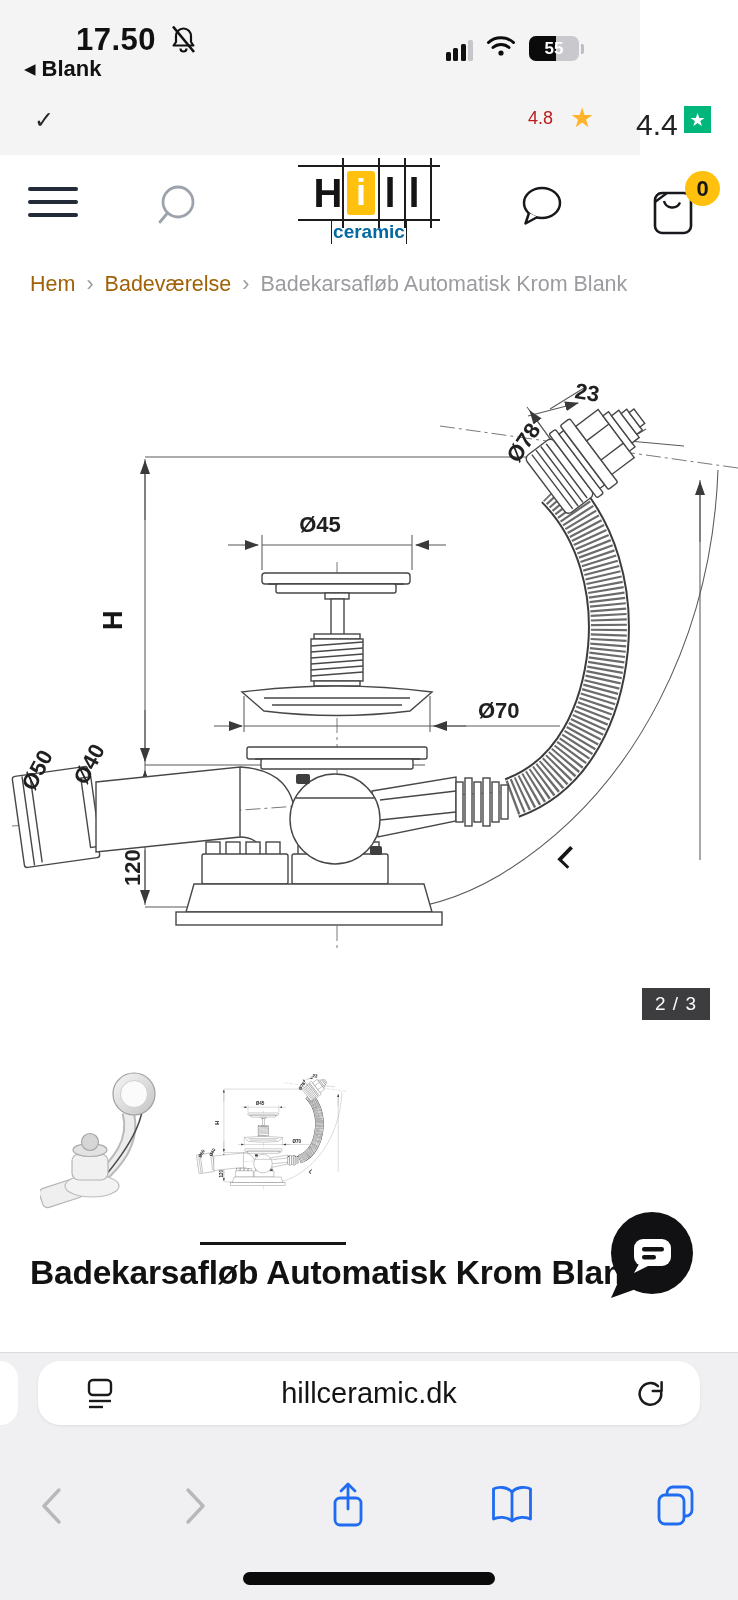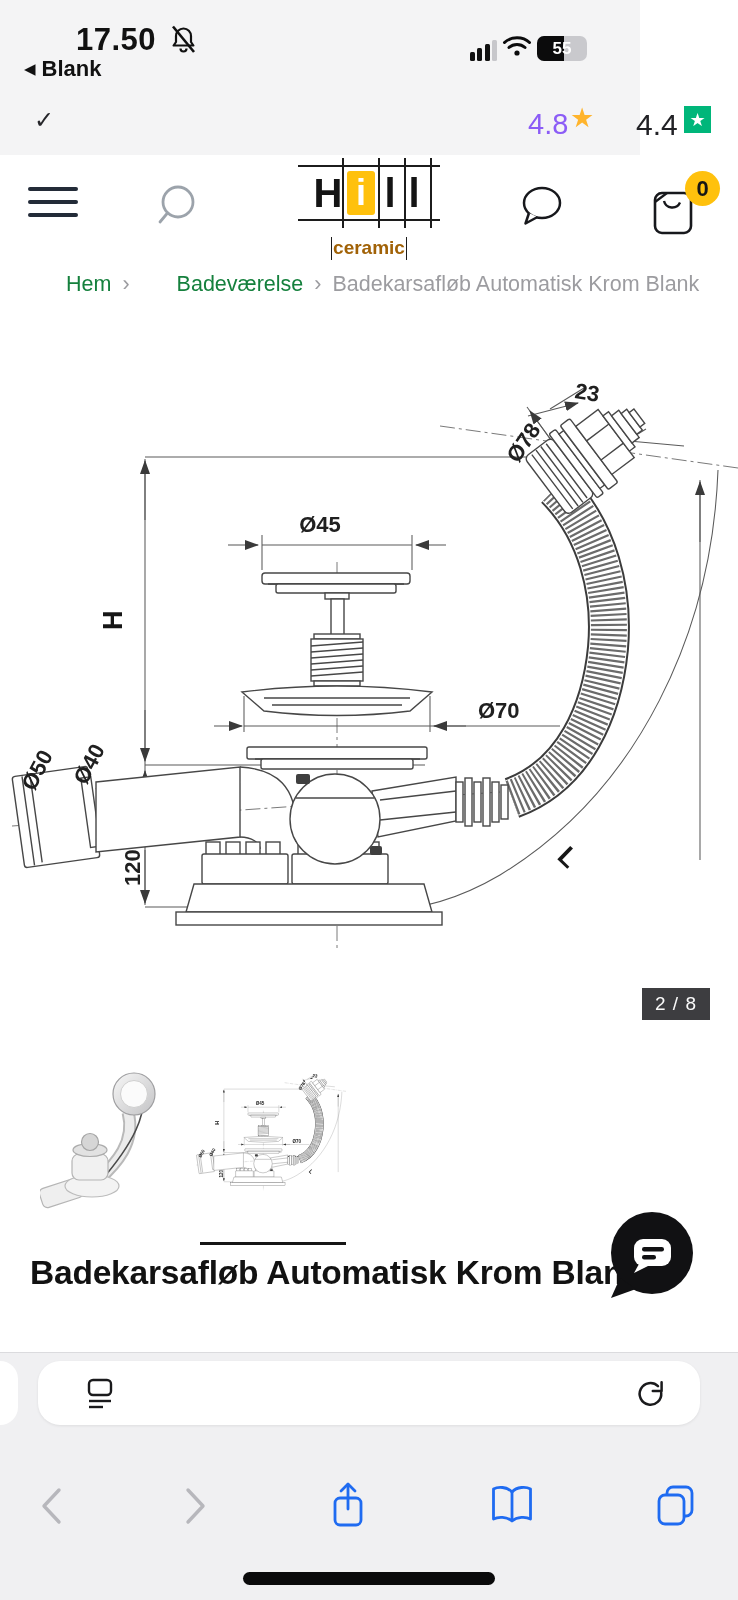--- a/index.html
+++ b/index.html
@@ -6,61 +6,61 @@
   body{width:738px;height:1600px;background:#fff;font-family:"Liberation Sans",sans-serif;
        -webkit-font-smoothing:antialiased;position:relative;overflow:hidden;}
   .abs{position:absolute;}
   
   .sysarea{left:0;top:0;width:640px;height:155px;background:#F4F4F5;}
   .time{left:76px;top:22px;font-size:31px;font-weight:700;color:#111;letter-spacing:.5px;}
   .bell{left:170px;top:25px;}
   .backapp{left:24px;top:56px;display:flex;align-items:center;gap:6px;color:#111;}
   .backapp .tri{font-family:"DejaVu Sans",sans-serif;font-size:15px;}
   .backapp .lbl{font-size:22px;}
-  .sicons{right:56px;top:34px;display:flex;align-items:flex-end;gap:5px;}
+  .sicons{right:56px;top:34px;display:flex;align-items:flex-end;gap:13px;}
   .sigbars{display:flex;align-items:flex-end;gap:2.5px;height:22px;}
   .sigbars i{display:block;width:5px;border-radius:1.5px;background:#111;}
   .sigbars i.dim{background:#C7C7CB;}
   .batt{position:relative;width:50px;height:25px;border-radius:7px;overflow:hidden;background:#C9C9CD;}
   .batt .fill{position:absolute;left:0;top:0;bottom:0;width:27px;background:#0B0B0C;}
   .batt .txt{position:absolute;inset:0;display:flex;align-items:center;justify-content:center;
              color:#fff;font-size:17px;font-weight:700;}
   .nub{width:3px;height:10px;background:#BEBEC2;border-radius:0 2px 2px 0;margin-bottom:7px;margin-left:-11px;}
   .promo{left:0;top:98px;width:738px;height:54px;}
   .promo .chk{position:absolute;left:34px;top:8px;font-size:24px;color:#26262A;font-weight:600;
               font-family:"DejaVu Sans",sans-serif;}
   .promo .ptxt{position:absolute;left:70px;top:10px;font-size:23px;color:#222226;}
-  .promo .r1{position:absolute;left:528px;top:10px;font-size:29px;color:#8b5cf6;text-align:center;}
+  .promo .r1{position:absolute;left:528px;top:10px;font-size:18px;color:#b91c1c;text-align:center;}
   .gstar{position:absolute;left:570px;top:4px;font-size:27px;color:#FFB42C;font-family:"DejaVu Sans",sans-serif;}
   .promo .r2{position:absolute;left:636px;top:10px;font-size:30px;color:#222226;}
   .tp{position:absolute;left:684px;top:8px;width:27px;height:27px;background:#00B67A;display:flex;
       align-items:center;justify-content:center;}
   .tp span{color:#fff;font-size:18px;line-height:1;font-family:"DejaVu Sans",sans-serif;}
   
   .header{left:0;top:155px;width:738px;height:104px;background:#fff;}
   .burger{left:28px;top:32px;width:50px;display:flex;flex-direction:column;gap:9.5px;cursor:pointer;}
   .burger i{display:block;height:3.6px;background:#232B38;border-radius:2px;}
   .searchic{left:154px;top:24px;}
   .logo{left:50%;top:12px;transform:translateX(-50%);display:flex;flex-direction:column;align-items:center;}
   .logrow{position:relative;display:flex;align-items:center;height:52px;padding:0 6px;}
   .logrow .hline{position:absolute;left:-8px;right:-8px;height:1.6px;background:#1C1C1C;}
   .logrow .vline{position:absolute;top:-9px;bottom:-9px;width:1.6px;background:#1C1C1C;}
   .logrow .lt{font-size:40px;font-weight:700;color:#141414;width:32px;text-align:center;line-height:52px;}
   .ibox{width:28px;height:44px;background:#FFC10D;border-radius:3px;margin:0 3px;display:flex;
         align-items:center;justify-content:center;}
   .ibox span{color:#fff;font-size:36px;font-weight:700;line-height:1;}
-  .logsub{margin-top:18px;font-size:19px;font-weight:700;color:#a16207;border-left:1.6px solid #1C1C1C;
+  .logsub{margin-top:2px;font-size:19px;font-weight:700;color:#0369a1;border-left:1.6px solid #1C1C1C;
           border-right:1.6px solid #1C1C1C;padding:0 1px;line-height:1.2;}
   .chatic{left:518px;top:28px;cursor:pointer;}
   .cart{left:646px;top:22px;width:74px;height:64px;cursor:pointer;}
   .cartbadge{position:absolute;right:0;top:-6px;width:35px;height:35px;border-radius:50%;background:#FFC10D;
              display:flex;align-items:center;justify-content:center;font-size:22px;font-weight:700;color:#161616;}
   
   .crumbs{left:30px;top:272px;display:flex;gap:11px;font-size:21.5px;align-items:center;}
-  .crumbs .lk{color:#15803d;margin-left:36px;}
+  .crumbs .lk{color:#a16207;}
   .crumbs .sep{color:#9C9CA0;}
   .crumbs .cur{color:#9C9CA0;}
   
   .drawwrap{left:0;top:330px;width:738px;height:700px;}
   .counter{right:28px;top:988px;background:#3D3D40;color:#FAFAFA;font-size:19px;padding:5px 13px;
            letter-spacing:1px;}
   svg text{font-family:"Liberation Sans",sans-serif;}
   .s{stroke:#474747;stroke-width:1.4;fill:none;}
   .fw{stroke:#474747;stroke-width:1.4;fill:#fff;}
   .fd{fill:#3F3F3F;stroke:none;}
@@ -323,21 +323,21 @@
     <text class="lbl" transform="translate(86,456) rotate(-62)">Ø40</text>
     <text class="lblB" transform="translate(122,300) rotate(-90)">H</text>
     <text class="lbl" transform="translate(140,556) rotate(-90)">120</text>
     <text class="lblB" transform="translate(556,528) rotate(44)">L</text>
     <text class="lbl" transform="translate(518,134) rotate(-56)">Ø78</text>
     <text class="lbl" transform="translate(586,70) rotate(9)" text-anchor="middle">23</text>
   </symbol>
   <use href="#techdraw" x="0" y="0" width="738" height="700"></use>
 </svg>
 </div>
-<div class="abs counter">2 / 8</div>
+<div class="abs counter">2 / 3</div>
 
 <div class="abs thumb1">
   <svg width="140" height="160" viewBox="0 0 140 160">
     <defs>
       <linearGradient id="chrome" x1="0" y1="0" x2="1" y2="1">
         <stop offset="0" stop-color="#F7F7F7"></stop>
           <stop offset="1" stop-color="#C3C3C5"></stop>
       </linearGradient>
     </defs>
     <path d="M88,56 C96,86 76,108 58,124" fill="none" stroke="#B9B9B9" stroke-width="13"></path>
@@ -377,20 +377,21 @@
 <div class="abs safari">
   <div class="peek"></div>
   <div class="pill">
     <span class="reader">
       <svg width="36" height="36" viewBox="0 0 36 36">
         <rect x="7" y="4" width="22" height="15" rx="4" fill="none" stroke="#1A1A1C" stroke-width="2.4"></rect>
         <line x1="7" y1="25" x2="29" y2="25" stroke="#1A1A1C" stroke-width="2.4"></line>
         <line x1="7" y1="31" x2="21" y2="31" stroke="#1A1A1C" stroke-width="2.4"></line>
       </svg>
     </span>
+    <span class="url">hillceramic.dk</span>
     <span class="reload">
       <svg width="34" height="34" viewBox="0 0 34 34">
         <path d="M27.2,15.8 A10.8,10.8 0 1 1 24,9.2" fill="none" stroke="#1A1A1C" stroke-width="2.5" stroke-linecap="round"></path>
         <path d="M27.6,5.2 V14 H18.8" fill="none" stroke="#1A1A1C" stroke-width="2.5" stroke-linejoin="round" stroke-linecap="round"></path>
       </svg>
     </span>
   </div>
   <div class="toolbar">
     <span>
       <svg width="26" height="42" viewBox="0 0 26 42">

